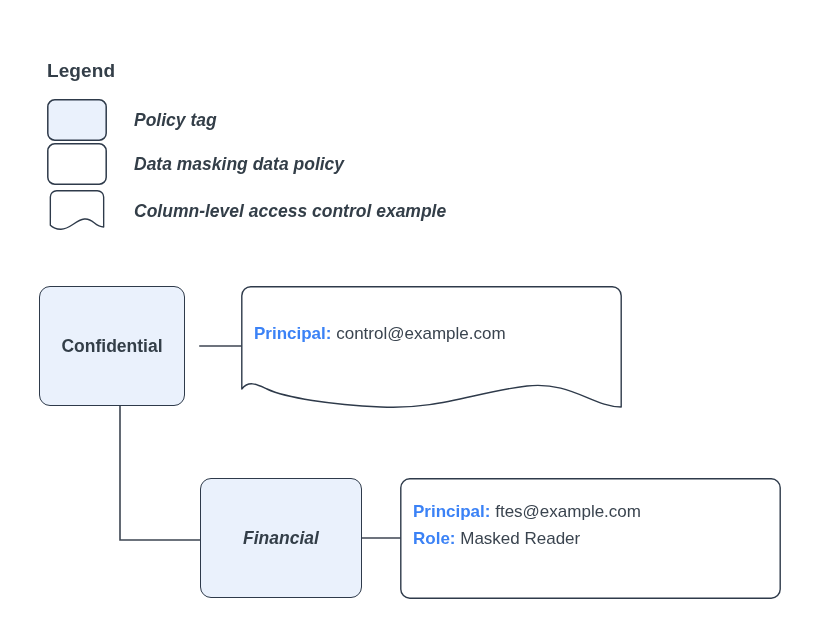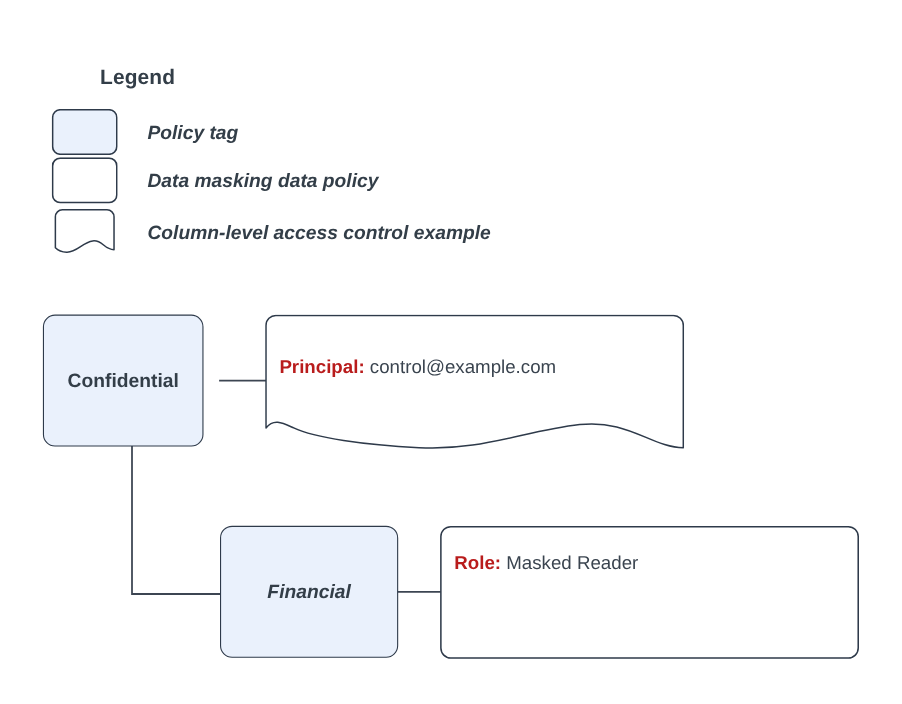--- a/index.html
+++ b/index.html
@@ -28,21 +28,20 @@
   
   .legend-title {
     position: absolute;
     left: 47px;
     top: 60px;
     font-size: 19px;
     font-weight: bold;
     letter-spacing: 0.1px;
     color: #333e48;
     white-space: nowrap;
-    margin-left: 44px;
   }
   .legend-row {
     position: absolute;
     left: 47px;
     height: 44px;
   }
   .legend-swatch {
     position: absolute;
     left: 0;
     top: 0;
@@ -103,21 +102,21 @@
     width: 100%;
     font-size: 17px;
     color: #3a444f;
     white-space: nowrap;
   }
   .callout-text .line {
     line-height: 27px;
   }
   .callout-text b {
     font-weight: bold;
-    color: #b91c1c;
+    color: #3b82f6;
   }
 
   #callout-confidential {
     left: 241px;
     top: 286px;
     width: 381px;
     height: 125px;
   }
   #callout-confidential .callout-text {
     padding: 34px 0 0 13px;
@@ -196,17 +195,21 @@
     </div>
   </div>
 </div>
 
 <div class="callout" id="callout-financial">
   <svg viewBox="0 0 381 121" width="381" height="121" style="position:absolute;left:0;top:0;">
     <rect x="0.8" y="0.8" width="379.4" height="119.4" rx="9" ry="9" fill="#ffffff" stroke="#2e3a4a" stroke-width="1.4"></rect>
   </svg>
   <div class="callout-text">
     <div class="line">
+      <b>Principal:</b>
+      <span>ftes@example.com</span>
+    </div>
+    <div class="line">
       <b>Role:</b>
       <span>Masked Reader</span>
     </div>
   </div>
 </div>
 
 </body></html>

